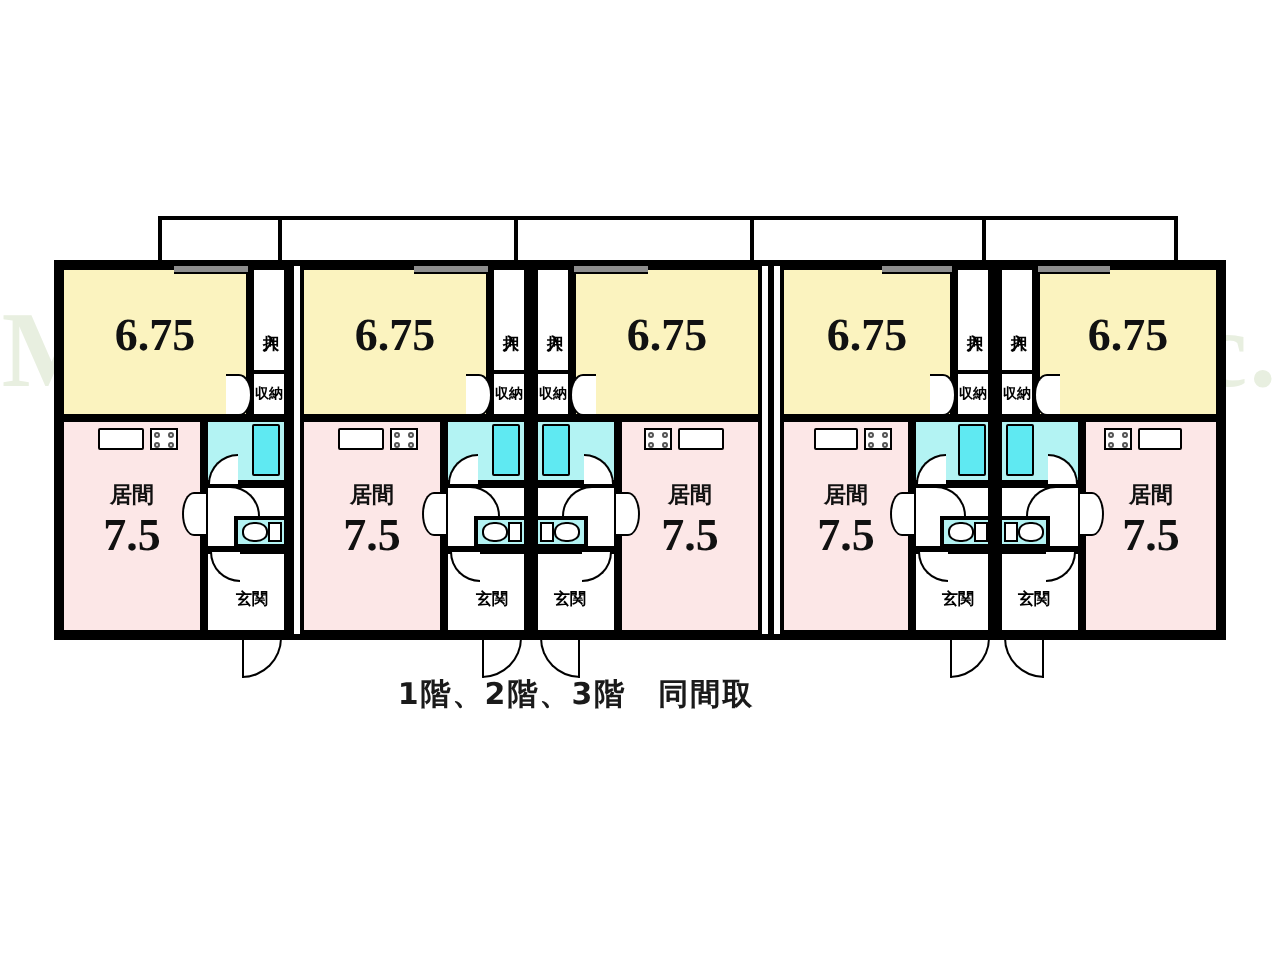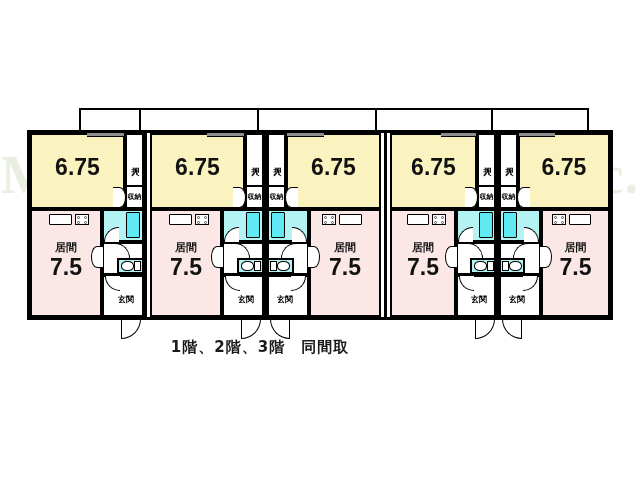--- a/index.html
+++ b/index.html
@@ -49,21 +49,21 @@
   
   .rm{position:absolute;box-sizing:border-box;border:2px solid #000;}
   .tatami{background:#fbf3bf;}
   .living{background:#fce7e7;}
   .wet{background:#b3f3f3;}
   .white{background:#ffffff;}
 
   .rm-num{
     position:absolute;left:0;width:100%;text-align:center;
     font-size:23px;font-weight:bold;color:#111;line-height:1;
-    font-family:Liberation Sans, sans-serif;
+    font-family:Liberation Serif, serif;
   }
   .rm-cap{
     position:absolute;left:0;width:100%;text-align:center;
     font-size:11px;font-weight:bold;color:#111;line-height:1;
     font-family:"DejaVu Sans",sans-serif;
   }
 
   
   .vlabel{
     position:absolute;box-sizing:border-box;
@@ -112,21 +112,21 @@
   
   .slide{position:absolute;background:#fff;border:1.5px solid #000;box-sizing:border-box;}
 
   
   .ent-door{position:absolute;border:1.5px solid #000;background:#fff;box-sizing:border-box;}
 
   
   .caption{
     position:absolute;left:0;top:338px;width:520px;text-align:center;
     font-size:15px;font-weight:bold;color:#1a1a1a;letter-spacing:1px;
-    font-family:"DejaVu Sans",sans-serif;z-index:5;
+    font-family:"DejaVu Sans",sans-serif;z-index:5;padding-left:28px;
   }
 </style>
 </head>
 <body>
 
 <div id="stage">
 
   <div class="watermark">MoTo REAL ESTATE Inc.</div>
 
   <div class="plan">

